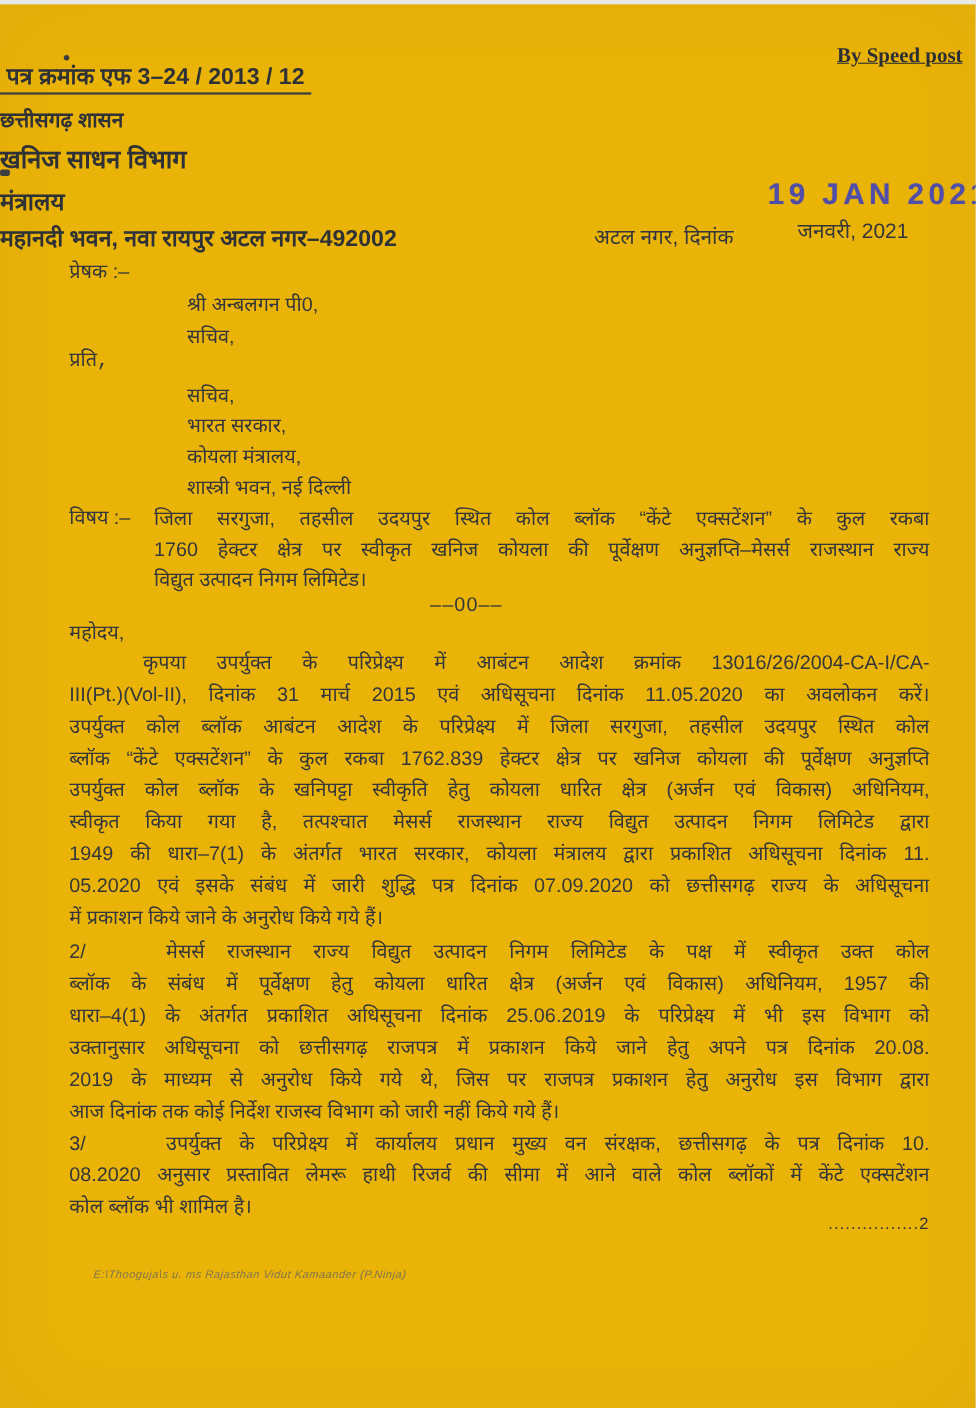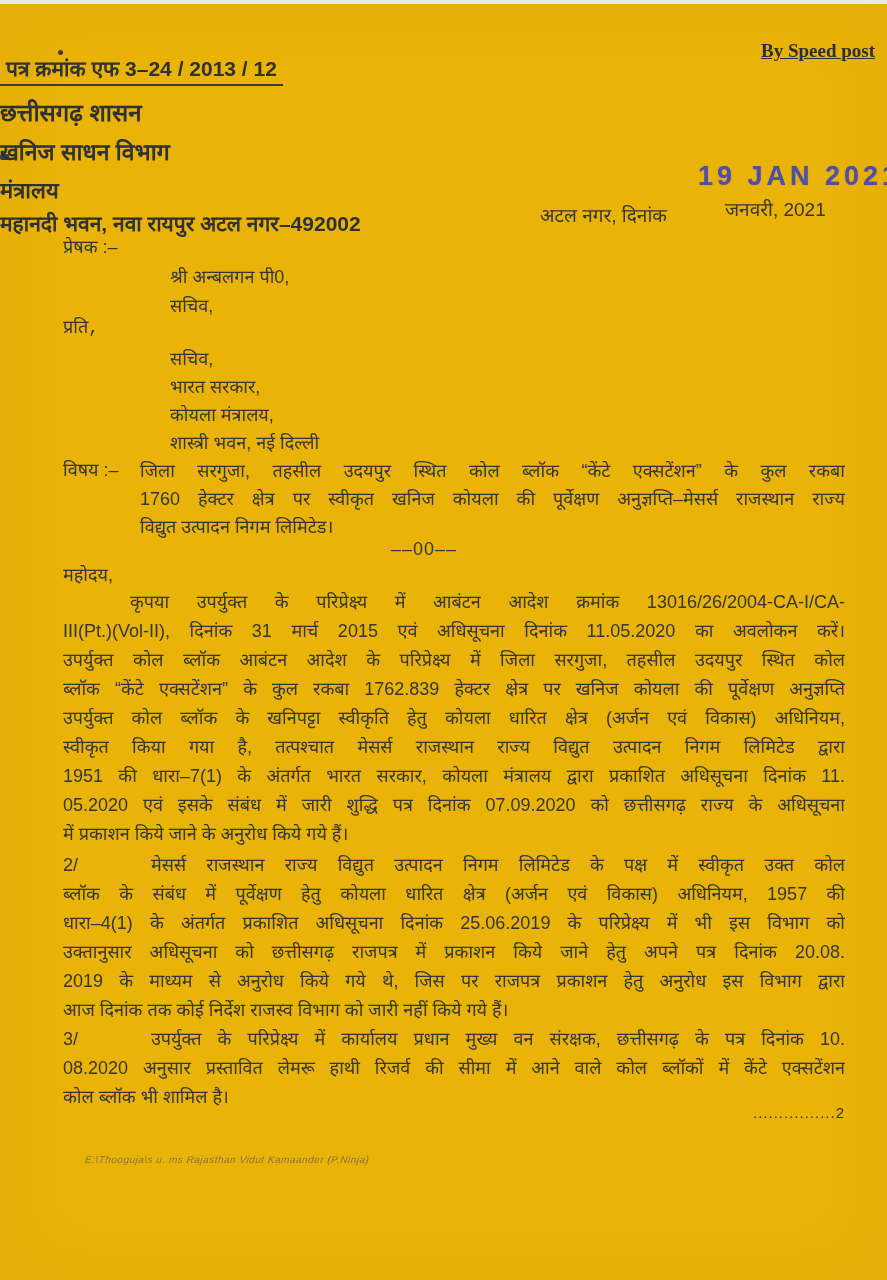--- a/index.html
+++ b/index.html
@@ -20,21 +20,21 @@
   .speed-post{
     position:absolute;top:36px;right:12px;
     font-family:"Liberation Serif","DejaVu Serif",serif;
     font-weight:bold;font-size:19px;
     text-decoration:underline;
     color:#2c2f33;
   }
   .head-center{position:absolute;top:50px;left:0;width:887px;text-align:left;font-weight:bold;color:#2e3136;}
   .letter-no{font-size:21px;margin-bottom:9px;}
   .letter-no span{display:inline-block;border-bottom:2px solid #3a3d42;padding:0 6px 2px 6px;}
-  .govt{font-size:24px;margin-bottom:7px;}
+  .govt{font-size:19px;margin-bottom:7px;}
   .dept{font-size:23px;margin-bottom:7px;}
   .ministry{font-size:22px;margin-bottom:5px;}
   .addr{font-size:21px;}
 
   .stamp{
     position:absolute;left:698px;top:157px;
     font-size:27px;font-weight:bold;
     color:#504ea8;
     letter-spacing:4px;
     text-shadow:0 0 1px rgba(80,78,168,0.55);
@@ -128,21 +128,21 @@
 
   <div class="salutation">महोदय,</div>
 
   <div class="para p1">
     <div class="line j ind">कृपया उपर्युक्त के परिप्रेक्ष्य में आबंटन आदेश क्रमांक 13016/26/2004-CA-I/CA-</div>
     <div class="line j">III(Pt.)(Vol-II), दिनांक 31 मार्च 2015 एवं अधिसूचना दिनांक 11.05.2020 का अवलोकन करें।</div>
     <div class="line j">उपर्युक्त कोल ब्लॉक आबंटन आदेश के परिप्रेक्ष्य में जिला सरगुजा, तहसील उदयपुर स्थित कोल</div>
     <div class="line j">ब्लॉक “केंटे एक्सटेंशन” के कुल रकबा 1762.839 हेक्टर क्षेत्र पर खनिज कोयला की पूर्वेक्षण अनुज्ञप्ति</div>
     <div class="line j">उपर्युक्त कोल ब्लॉक के खनिपट्टा स्वीकृति हेतु कोयला धारित क्षेत्र (अर्जन एवं विकास) अधिनियम,</div>
     <div class="line j">स्वीकृत किया गया है, तत्पश्चात मेसर्स राजस्थान राज्य विद्युत उत्पादन निगम लिमिटेड द्वारा</div>
-    <div class="line j">1951 की धारा–7(1) के अंतर्गत भारत सरकार, कोयला मंत्रालय द्वारा प्रकाशित अधिसूचना दिनांक 11.</div>
+    <div class="line j">1949 की धारा–7(1) के अंतर्गत भारत सरकार, कोयला मंत्रालय द्वारा प्रकाशित अधिसूचना दिनांक 11.</div>
     <div class="line j">05.2020 एवं इसके संबंध में जारी शुद्धि पत्र दिनांक 07.09.2020 को छत्तीसगढ़ राज्य के अधिसूचना</div>
     <div class="line">में प्रकाशन किये जाने के अनुरोध किये गये हैं।</div>
   </div>
 
   <div class="para p2">
     <div class="line numline">
       <span class="pnum">2/</span>
       <span class="jtext">मेसर्स राजस्थान राज्य विद्युत उत्पादन निगम लिमिटेड के पक्ष में स्वीकृत उक्त कोल</span>
     </div>
     <div class="line j">ब्लॉक के संबंध में पूर्वेक्षण हेतु कोयला धारित क्षेत्र (अर्जन एवं विकास) अधिनियम, 1957 की</div>

